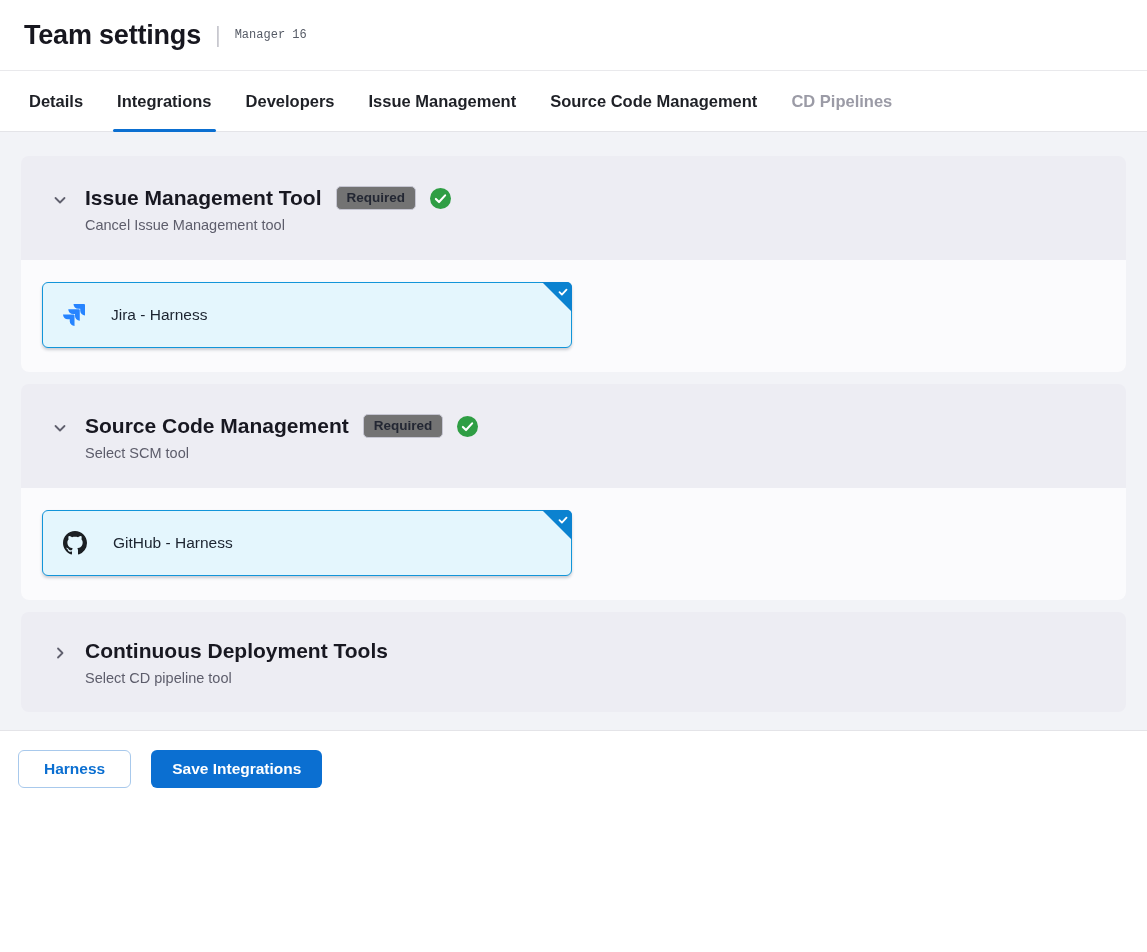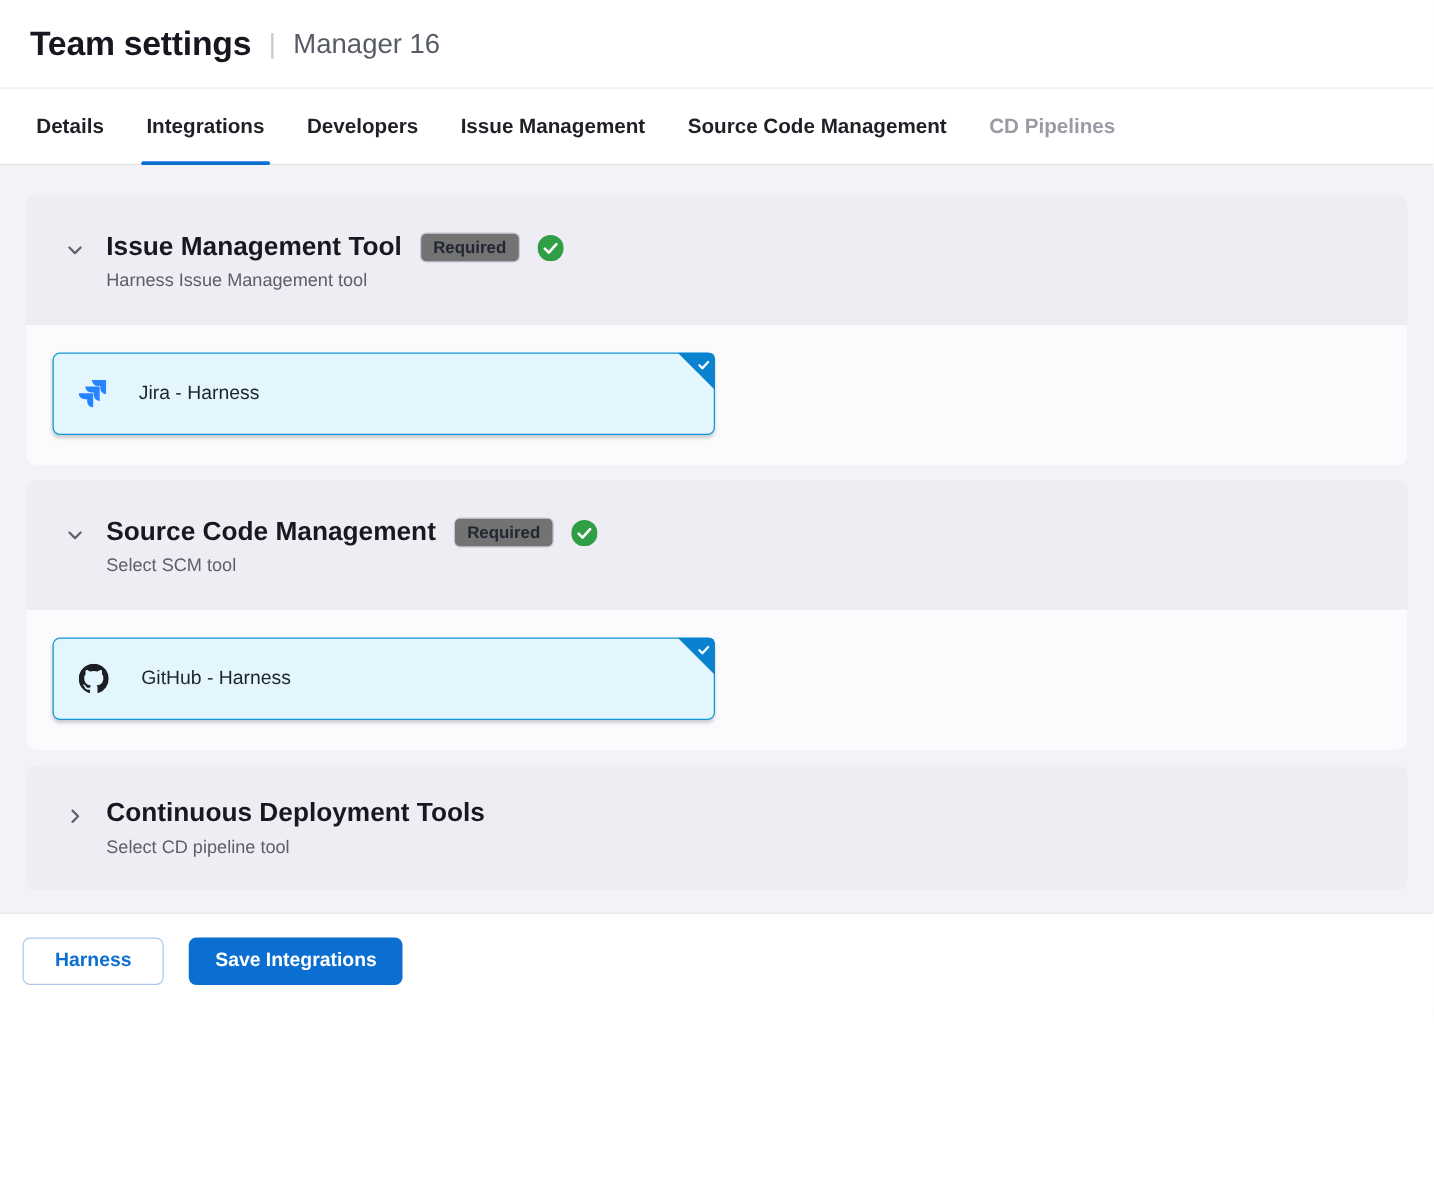--- a/index.html
+++ b/index.html
@@ -21,21 +21,21 @@
 
   
   .header{
     height:71px;flex:0 0 71px;
     display:flex;align-items:center;
     padding:0 24px;background:#fff;
     border-bottom:1px solid #e9e9ec;
   }
   .header h1{margin:0;font-size:27px;font-weight:700;color:#17171f;letter-spacing:-0.2px;}
   .header .divider{margin:0 14px;color:#c8c8cf;font-size:22px;font-weight:300;}
-  .header .subtitle{font-size:22px;color:#565b66;}
+  .header .subtitle{font-size:12px;color:#565b66;font-family:Liberation Mono, monospace;}
 
   
   .tabs{
     height:61px;flex:0 0 61px;
     display:flex;align-items:stretch;
     padding:0 12px;background:#fff;
     border-bottom:1px solid #e4e4e8;
   }
   .tab{
     display:flex;align-items:center;
@@ -133,21 +133,21 @@
           <div class="title-row">
             <h2 class="panel-title">Issue Management Tool</h2>
             <span class="badge">Required</span>
             <span class="check-circle">
               <svg width="21" height="21" viewBox="0 0 20 20">
                   <circle cx="10" cy="10" r="10" fill="#2f9e44"></circle>
                   <path d="M5.6 10.4l3 3 5.8-6.4" stroke="#fff" stroke-width="2" fill="none" stroke-linecap="round" stroke-linejoin="round"></path>
                 </svg>
             </span>
           </div>
-          <div class="panel-subtitle">Harness Issue Management tool</div>
+          <div class="panel-subtitle">Cancel Issue Management tool</div>
         </div>
       </div>
       <div class="panel-body">
         <div class="tool-card">
           <span class="tool-icon">
             <svg width="22" height="22" viewBox="0 0 24 24">
                 <path fill="#2684FF" d="M11.571 11.513H0a5.218 5.218 0 0 0 5.232 5.215h2.13v2.057A5.215 5.215 0 0 0 12.575 24V12.518a1.005 1.005 0 0 0-1.005-1.005zm5.723-5.756H5.736a5.215 5.215 0 0 0 5.215 5.214h2.129v2.058a5.218 5.218 0 0 0 5.215 5.214V6.758a1.001 1.001 0 0 0-1.001-1.001zM23.013 0H11.455a5.215 5.215 0 0 0 5.215 5.215h2.129v2.057A5.215 5.215 0 0 0 24 12.483V1.005A1.001 1.001 0 0 0 23.013 0z"></path>
               </svg>
           </span>
           <span class="tool-label">Jira - Harness</span>

